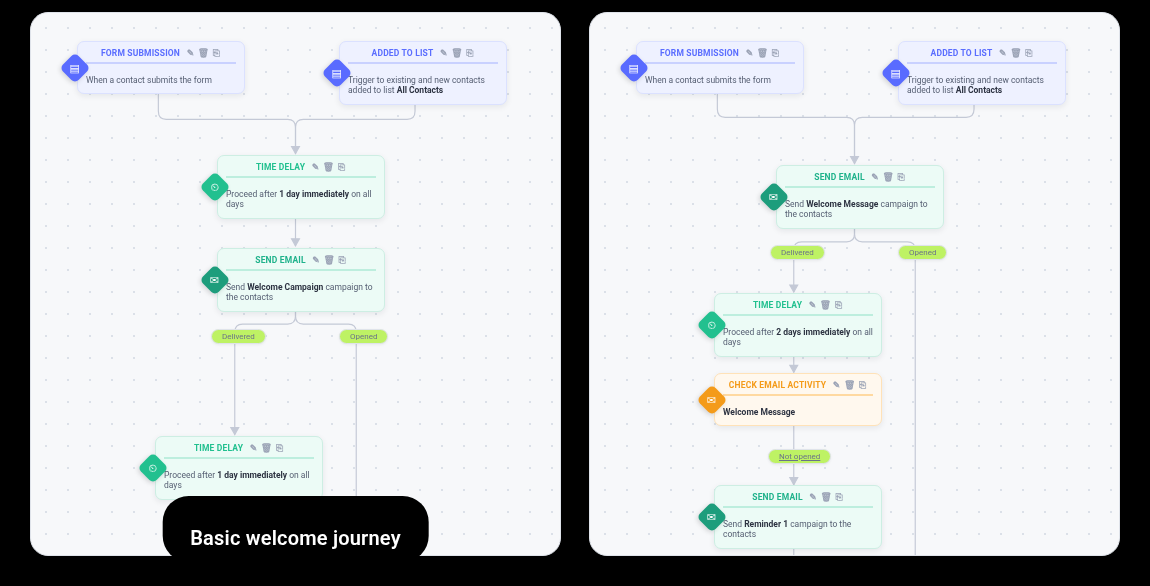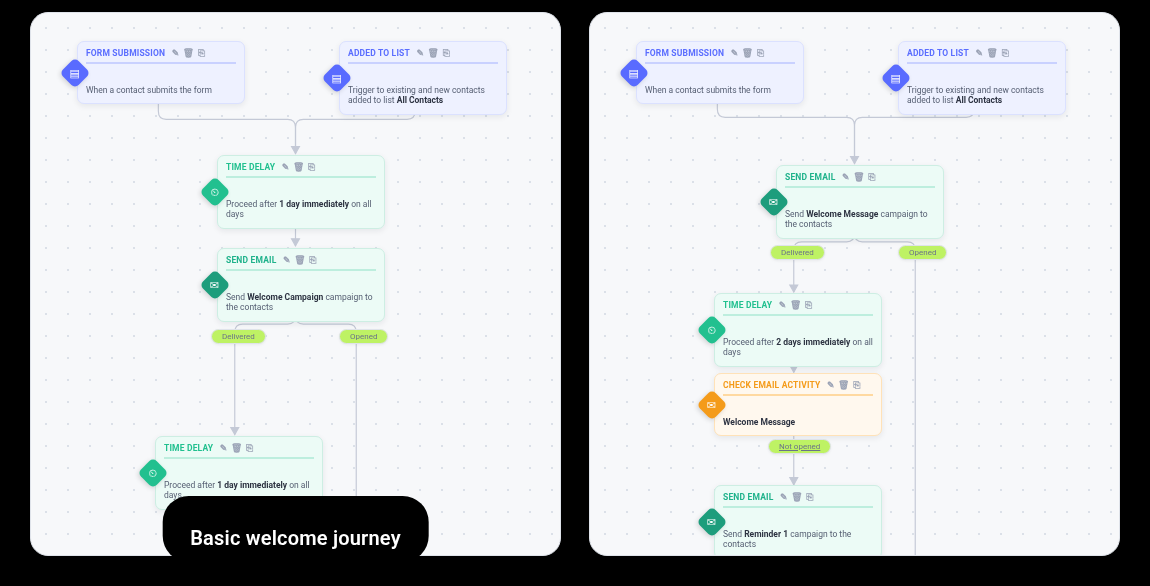--- a/index.html
+++ b/index.html
@@ -31,28 +31,28 @@
     border:1px solid #e3e7ee;
     border-radius:7px;
     box-shadow:0 2px 6px rgba(17,24,39,.08);
     padding:6px 8px 8px 8px;
     font-size:9px;
     line-height:1.25;
     color:#49526a;
   }
   .node.check { }
   .node .hdr {
-    display:flex; align-items:center; justify-content:flex-start;
+    display:flex; align-items:center; justify-content:center;
     gap:6px;
     font-size:8.5px; font-weight:700; letter-spacing:.02em;
     padding-bottom:3px;
     border-bottom:2px solid;
   }
   .node .hdr .ttl { text-transform:uppercase; }
-  .node .body { padding-top:21px; font-size:8.5px; color:#555e72; }
+  .node .body { padding-top:11px; font-size:8.5px; color:#555e72; }
   .node .body b { color:#2d3342; font-weight:700; }
   .node .tools { display:flex; gap:4px; color:#9aa2b5; }
   .node .tools span { width:9px; height:9px; display:inline-flex; align-items:center; justify-content:center; font-size:9px; }
 
   
   .node.trigger  .hdr { color:#5a6dff; border-bottom-color:#c9d1ff; }
   .node.delay    .hdr { color:#21c08f; border-bottom-color:#bdeede; }
   .node.email    .hdr { color:#1fb28b; border-bottom-color:#bdeede; }
   .node.check    .hdr { color:#f49b1a; border-bottom-color:#ffd9a0; }
   .node.trigger  { background:#eef1ff; border-color:#dbe1ff; }
@@ -311,21 +311,21 @@
               <span class="ttl">CHECK EMAIL ACTIVITY</span>
             <span class="tools">
                 <span>✎</span>
                 <span>🗑</span>
                 <span>⎘</span>
               </span>
           </div>
           <div class="body"><b>Welcome Message</b></div>
         </div>
 
-        <div class="elabel" style="left:178px; top:426px;text-decoration:underline;">Not opened</div>
+        <div class="elabel" style="left:178px; top:436px;text-decoration:underline;">Not opened</div>
 
         <div class="node email" style="left:124px; top:472px;">
           <div class="diamond email">
               <span class="g">✉</span>
             </div>
           <div class="hdr">
               <span class="ttl">SEND EMAIL</span>
             <span class="tools">
                 <span>✎</span>
                 <span>🗑</span>

